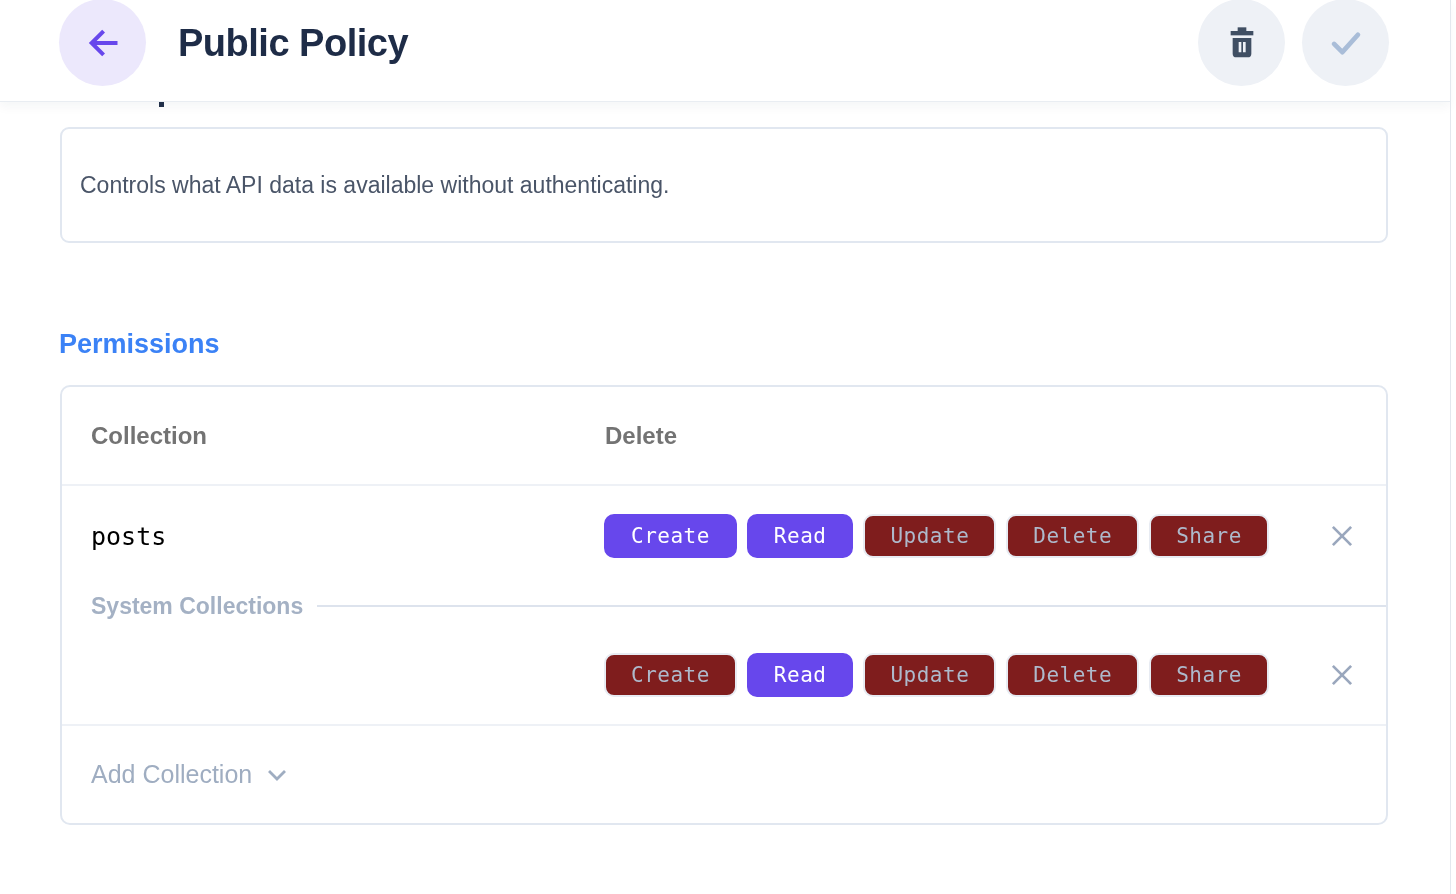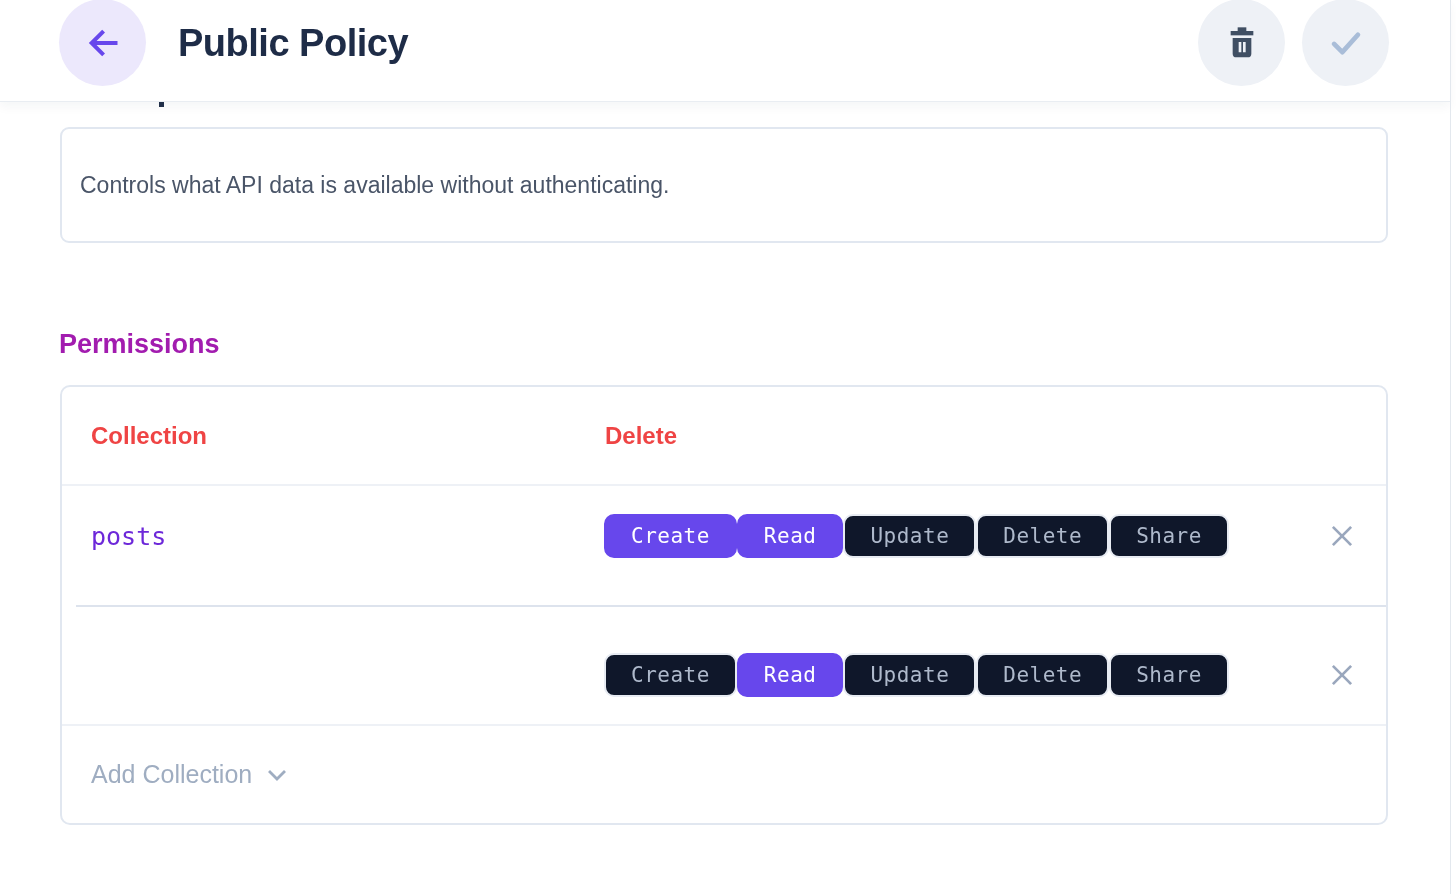--- a/index.html
+++ b/index.html
@@ -52,59 +52,59 @@
     width: 1328px; height: 116px;
     border: 2px solid #e1e7f0; border-radius: 9px;
     background: #ffffff;
     display: flex; align-items: center;
     padding: 0 18px;
     font-size: 23px; color: #4a5568;
     cursor: text;
   }
   .section-heading {
     position: absolute; left: 59px; top: 329px;
-    font-size: 27px; font-weight: 700; color: #a21caf;
+    font-size: 27px; font-weight: 700; color: #3b82f6;
   }
 
   
   .perm-table {
     position: absolute; left: 60px; top: 385px;
     width: 1328px; height: 440px;
     border: 2px solid #e1e7f0; border-radius: 10px;
     background: #ffffff;
     display: flex; flex-direction: column;
     overflow: hidden;
   }
   .t-head {
     position: relative; height: 99px; flex: none;
     display: flex; align-items: center;
     border-bottom: 2px solid #eef1f6;
-    font-size: 24px; font-weight: 700; color: #ef4444;
+    font-size: 24px; font-weight: 700; color: #737373;
   }
   .t-head .col-collection { padding-left: 29px; }
   .t-head .col-actions { position: absolute; left: 543px; }
 
   .t-row {
     position: relative; height: 100px; flex: none;
     display: flex; align-items: center;
   }
   .t-row.bordered { border-bottom: 2px solid #eef1f6; }
   .coll-name {
     padding-left: 29px;
     font-family: "DejaVu Sans Mono", monospace;
-    font-size: 25px; color: #6d28d9;
+    font-size: 25px; color: #000000;
   }
   .actions {
     position: absolute; left: 542px; top: 0; height: 100%;
-    display: flex; align-items: center; 
+    display: flex; align-items: center; gap: 10px;
   }
   .action-btn {
     height: 44px; padding: 0 25px;
     border: 2px solid #e7ebf2; border-radius: 10px;
-    background: #0f172a; color: #aeb9cb;
+    background: #7f1d1d; color: #aeb9cb;
     font-family: "DejaVu Sans Mono", monospace;
     font-size: 21px; letter-spacing: 0.5px;
     cursor: pointer;
     display: flex; align-items: center;
   }
   .action-btn.active {
     background: #6747ec; border-color: #6747ec; color: #ffffff;
   }
   .remove-btn {
     position: absolute; right: 27px; top: 50%; transform: translateY(-50%);
@@ -206,20 +206,21 @@
         <span style="display:flex;">
           <svg width="28" height="28" viewBox="0 0 24 24" fill="none" stroke="#9aa7bd" stroke-width="2.3" stroke-linecap="square">
             <line x1="5" y1="5" x2="19" y2="19"></line>
               <line x1="19" y1="5" x2="5" y2="19"></line>
           </svg>
         </span>
       </button>
     </div>
 
     <div class="group-row">
+      <span class="group-label">System Collections</span>
       <span class="group-rule"></span>
     </div>
 
     <div class="t-row bordered">
       <div class="actions">
         <button class="action-btn">Create</button>
         <button class="action-btn active">Read</button>
         <button class="action-btn">Update</button>
         <button class="action-btn">Delete</button>
         <button class="action-btn">Share</button>

